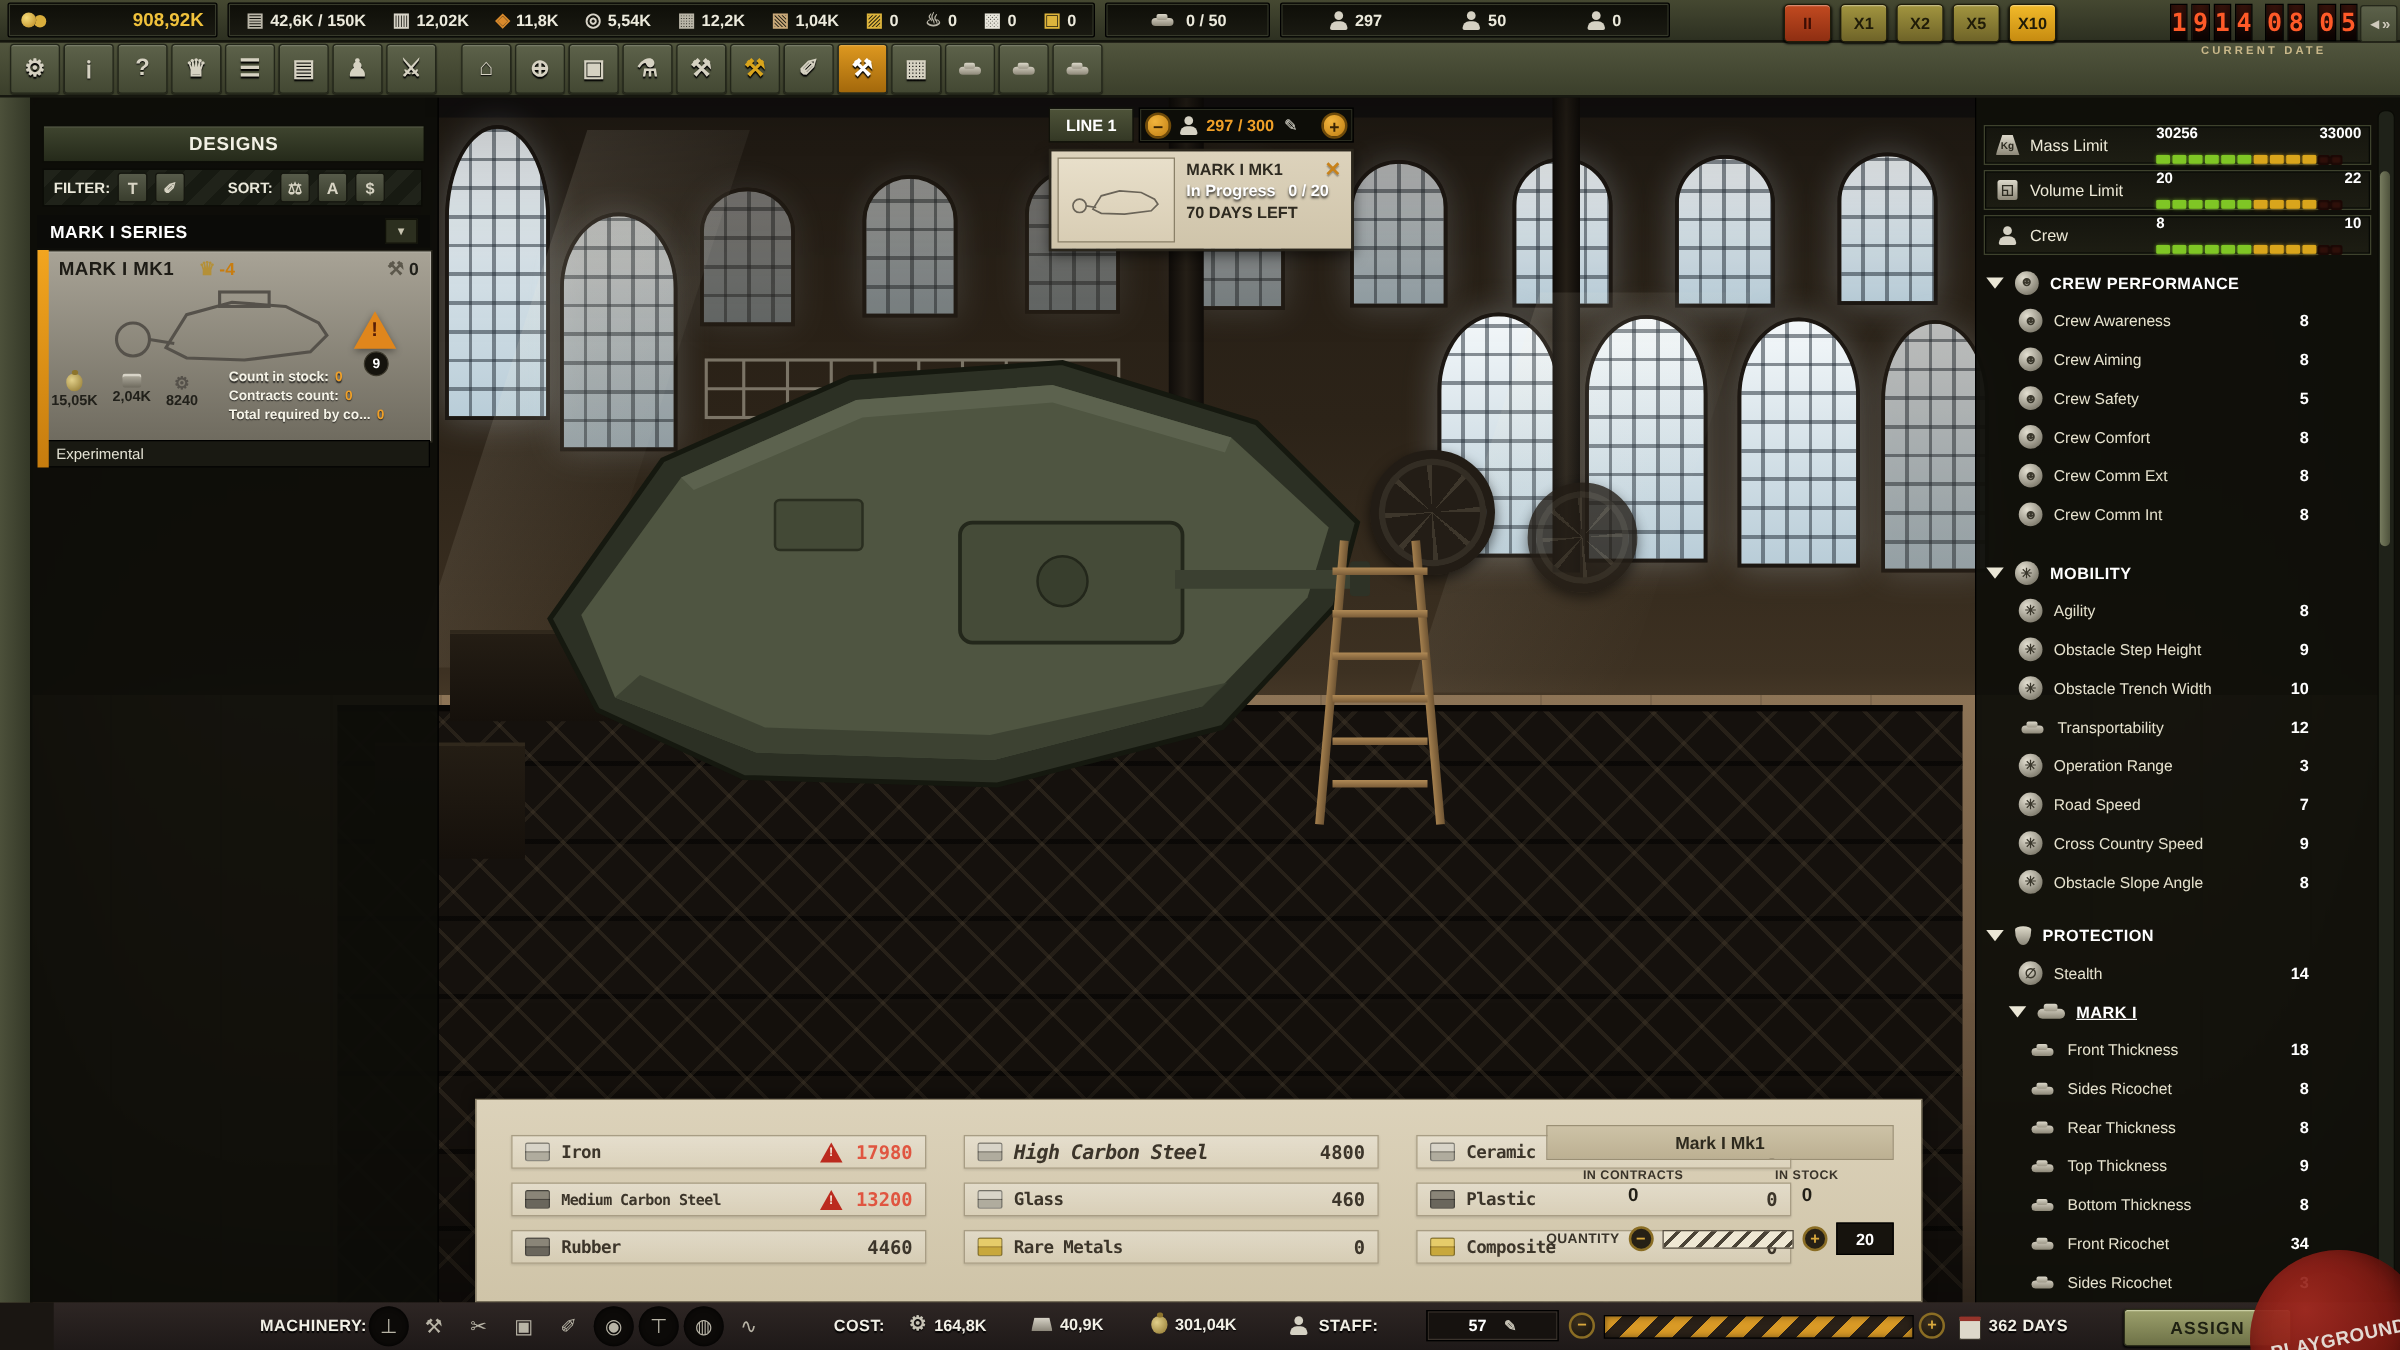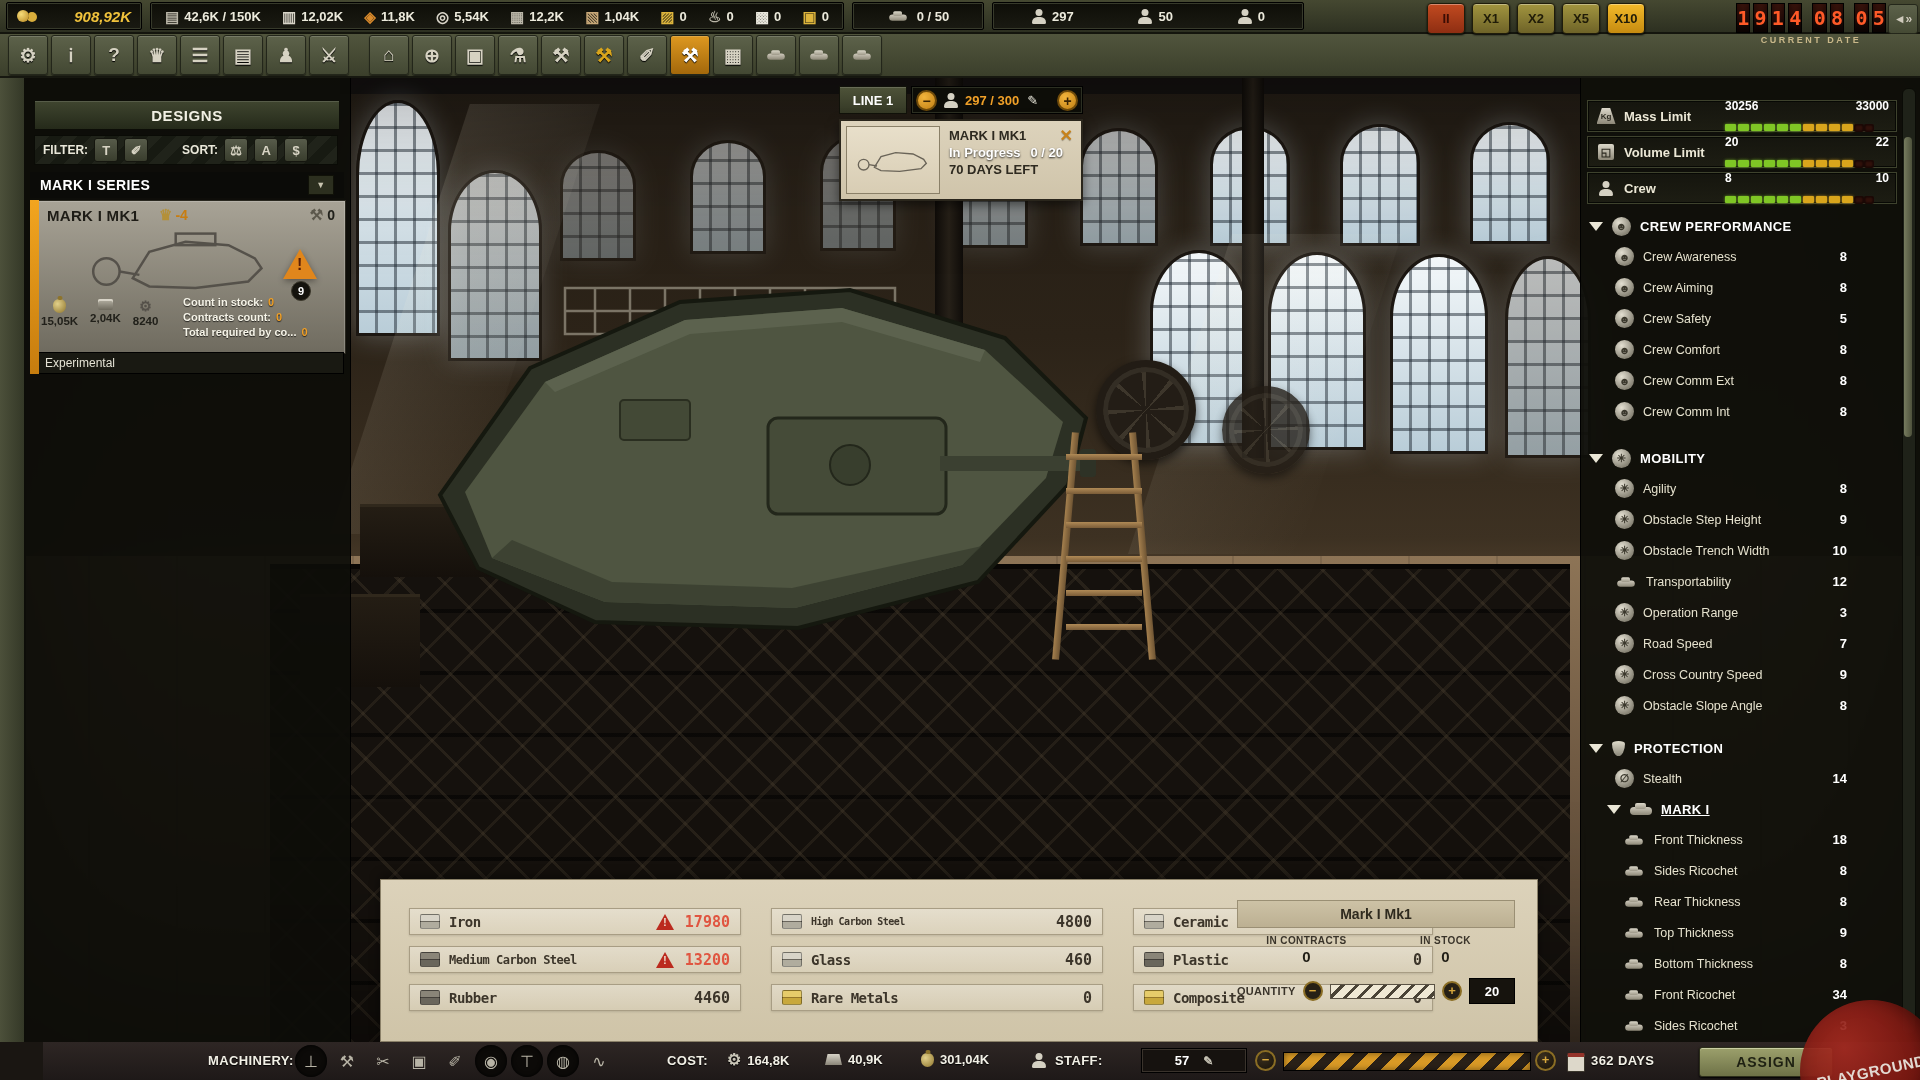--- a/index.html
+++ b/index.html
@@ -8,21 +8,21 @@
   .abs{position:absolute;}
   i{font-style:normal;}
 
   
   #topbar{position:absolute;top:0;left:0;width:1920px;height:34px;z-index:30;
     background:linear-gradient(#454831,#2d3021);border-bottom:2px solid #14150d;
     display:flex;align-items:center;gap:8px;padding:0 6px;box-sizing:border-box;}
   .slot{height:28px;background:linear-gradient(#0e0e08,#1a1a12);border:1px solid #000;
     box-shadow:inset 0 0 0 1px #373a2b;display:flex;align-items:center;gap:8px;
     padding:0 10px;box-sizing:border-box;border-radius:2px;}
-  #money{width:136px;justify-content:flex-start;color:#f0c23c;font-weight:bold;font-size:15px;font-style:italic;}
+  #money{width:168px;justify-content:flex-start;color:#f0c23c;font-weight:bold;font-size:15px;}
   .coins{position:relative;width:24px;height:16px;margin-right:auto;}
   .coins::before{content:"";position:absolute;left:0;top:2px;width:12px;height:12px;border-radius:50%;
     background:radial-gradient(circle at 35% 35%,#f6dc7a,#b8861e);box-shadow:9px 1px 0 -1px #d9ae3c;}
   #resources{width:694px;justify-content:space-between;padding:0 14px;}
   .res{display:flex;align-items:center;gap:5px;color:#eceadc;font-weight:bold;font-size:13px;}
   .rg{font-size:15px;line-height:1;}
   .c-gray{color:#b9b5a7;} .c-sil{color:#d8d4c8;} .c-org{color:#d98a2c;} .c-tan{color:#c8a878;}
   .c-gold{color:#ddb43c;} .c-wht{color:#e8e6dc;}
   #tankstock{width:132px;justify-content:center;color:#eceadc;font-weight:bold;font-size:13px;}
   #staffbox{width:312px;justify-content:space-around;color:#eceadc;font-weight:bold;font-size:13px;}
@@ -184,21 +184,21 @@
     background:rgba(15,15,10,.95);border-left:1px solid #000;}
   .gauge{position:absolute;left:6px;width:310px;height:32px;box-sizing:border-box;
     background:linear-gradient(#15150e,#1d1d13);border:1px solid #3e422d;
     box-shadow:inset 0 0 0 1px #070804;display:flex;align-items:center;gap:7px;padding:0 7px;}
   .gico{width:22px;height:20px;display:flex;align-items:center;justify-content:center;flex:0 0 auto;}
   .kgico{width:19px;height:16px;background:linear-gradient(#dcd8ca,#8d8878);
     clip-path:polygon(28% 0,72% 0,100% 100%,0 100%);color:#2c2a20;
     font:bold 8px/18px "Liberation Sans",sans-serif;text-align:center;}
   .volico{width:16px;height:16px;background:linear-gradient(#dcd8ca,#8d8878);border-radius:2px;
     color:#2c2a20;font:bold 11px/16px "Liberation Sans",sans-serif;text-align:center;}
-  .glabel{color:#ece8d6;font-weight:bold;font-size:13px;flex:1;}
+  .glabel{color:#ece8d6;font-weight:normal;font-size:13px;flex:1;}
   .gright{width:164px;display:flex;flex-direction:column;gap:12px;}
   .gvals{display:flex;justify-content:space-between;color:#fff;font-weight:bold;font-size:12px;line-height:11px;}
   .ledbar{display:flex;gap:2px;align-items:center;}
   .led{width:11px;height:7px;border-radius:1px;}
   .led.g{background:#7fc625;box-shadow:0 0 3px rgba(127,198,37,.8);}
   .led.y{background:#d9a51c;box-shadow:0 0 3px rgba(217,165,28,.8);}
   .led.r{width:8px;height:6px;background:#30100a;box-shadow:inset 0 0 2px #000,0 0 0 1px #1c0805;}
   #slist{position:absolute;left:0;top:133px;width:318px;}
   .shead{display:flex;align-items:center;gap:9px;height:30px;padding-left:8px;
     color:#fff;font-weight:bold;font-size:13px;letter-spacing:.4px;}
@@ -876,21 +876,21 @@
       </div>
       <div class="mrow">
         <span class="micon dark"></span>
         <span class="mname">Rubber</span>
         <span class="mval">4460</span>
       </div>
     </div>
     <div class="mcol" style="left:390px;">
       <div class="mrow">
         <span class="micon"></span>
-        <span class="mname" style="font-size:10px;">High Carbon Steel</span>
+        <span class="mname" style="font-size:16px;font-style:italic;">High Carbon Steel</span>
         <span class="mval">4800</span>
       </div>
       <div class="mrow">
         <span class="micon"></span>
         <span class="mname">Glass</span>
         <span class="mval">460</span>
       </div>
       <div class="mrow">
         <span class="micon gold"></span>
         <span class="mname">Rare Metals</span>

